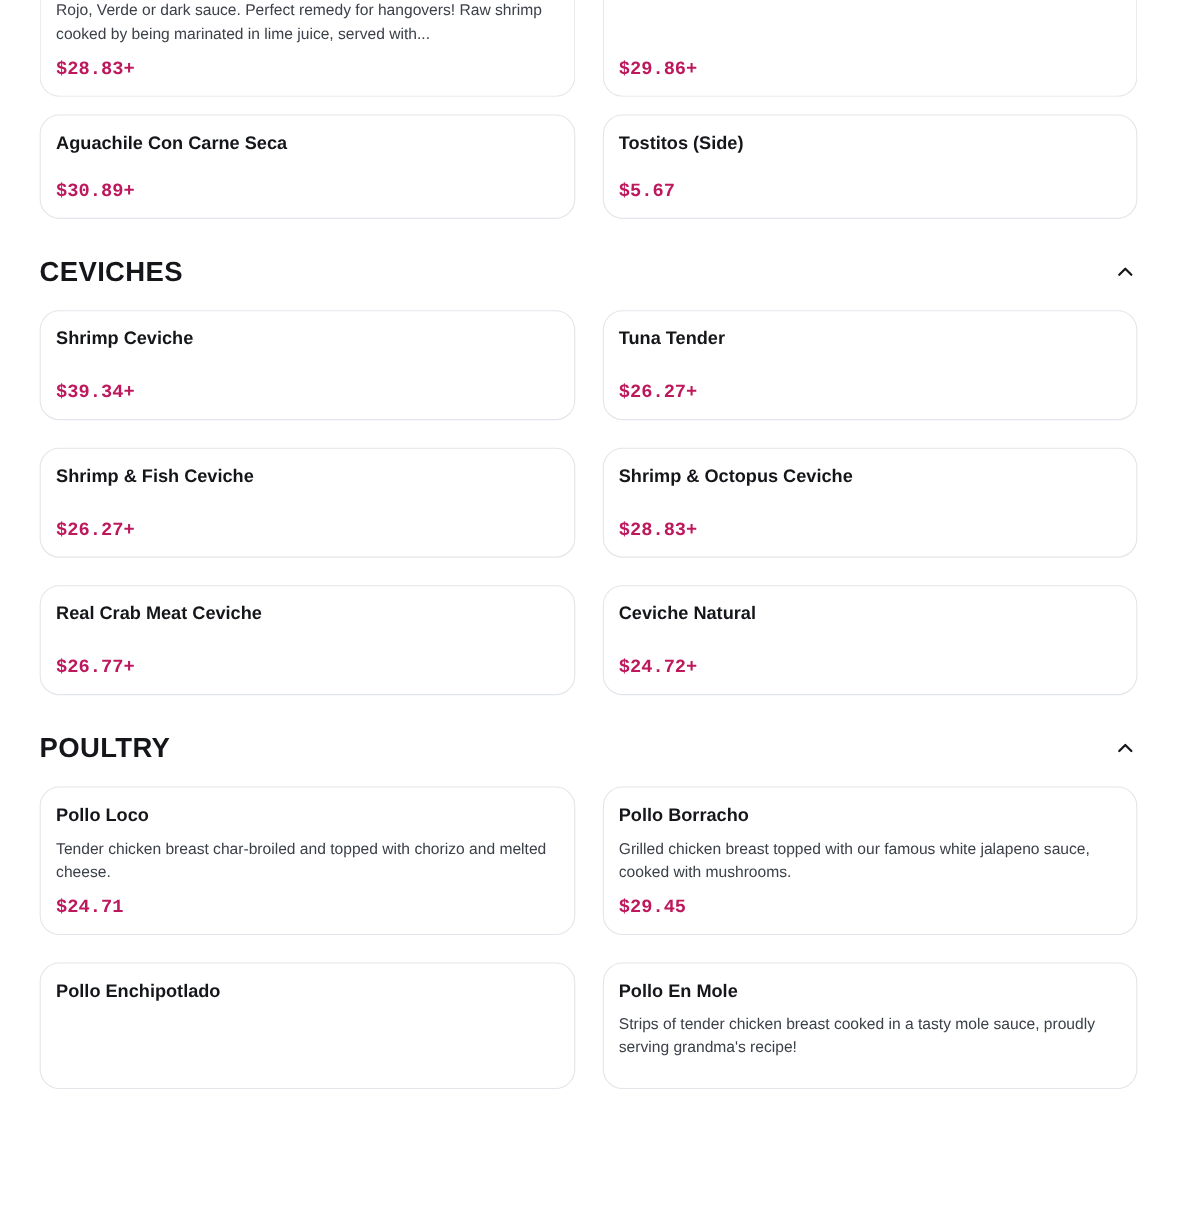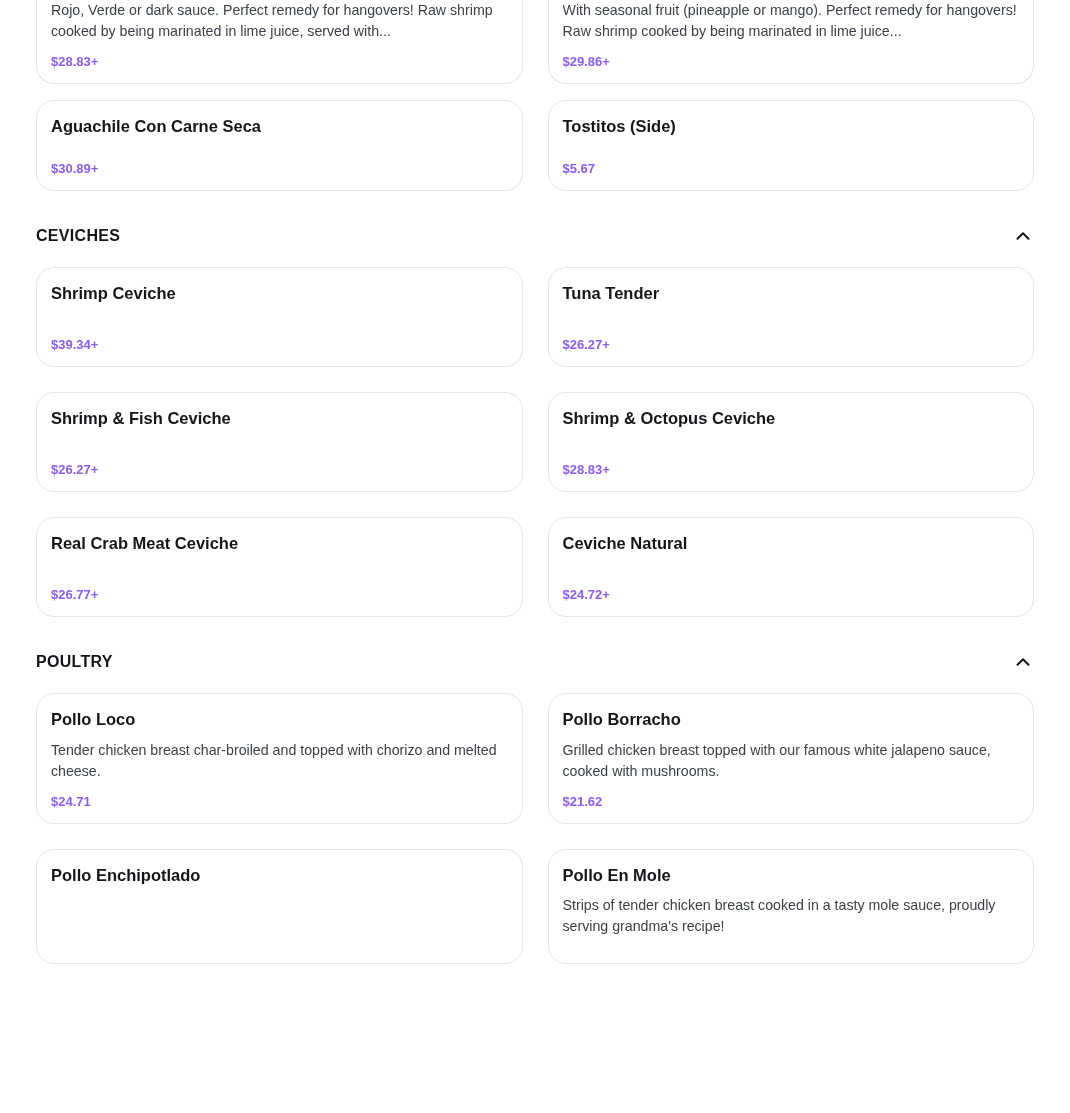--- a/index.html
+++ b/index.html
@@ -49,24 +49,25 @@
     font-size: 14.2px;
     color: #3c4149;
     line-height: 1.48;
     margin: 0 0 12px 0;
     overflow: hidden;
     display: -webkit-box;
     -webkit-line-clamp: 2;
     -webkit-box-orient: vertical;
   }
   .card-price {
-    font-size: 13px;
+    font-size: 17px;
     font-weight: bold;
-    color: #8b5cf6;
+    color: #be185d;
     margin-top: auto;
+    font-family: Liberation Mono, monospace;
   }
   .card .spacer { flex: 1 1 auto; min-height: 14px; }
 
   
   .clipped-row .card {
     border-top: none;
     border-top-left-radius: 0;
     border-top-right-radius: 0;
     padding-top: 0;
     margin-top: 0;
@@ -76,21 +77,21 @@
   
   .section-header {
     display: flex;
     align-items: center;
     justify-content: space-between;
     padding: 34px 0 20px 0;
     cursor: pointer;
     user-select: none;
   }
   .section-title {
-    font-size: 16px;
+    font-size: 25px;
     font-weight: bold;
     letter-spacing: 0.3px;
     color: #14161a;
     margin: 0;
   }
   .chev {
     width: 22px;
     height: 22px;
     display: inline-block;
     position: relative;
@@ -102,21 +103,20 @@
 <body>
 
 <div class="page">
 
   <div class="grid clipped-row">
     <div class="card">
       <p class="card-desc">Rojo, Verde or dark sauce. Perfect remedy for hangovers! Raw shrimp cooked by being marinated in lime juice, served with...</p>
       <div class="card-price">$28.83+</div>
     </div>
     <div class="card">
-      <p class="card-desc">With seasonal fruit (pineapple or mango). Perfect remedy for hangovers! Raw shrimp cooked by being marinated in lime juice...</p>
       <div class="card-price">$29.86+</div>
     </div>
   </div>
 
   <div class="grid" style="margin-top:16px;">
     <div class="card">
       <h3 class="card-title">Aguachile Con Carne Seca</h3>
       <div class="card-price">$30.89+</div>
     </div>
     <div class="card">
@@ -179,21 +179,21 @@
 
   <div class="grid">
     <div class="card">
       <h3 class="card-title">Pollo Loco</h3>
       <p class="card-desc">Tender chicken breast char-broiled and topped with chorizo and melted cheese.</p>
       <div class="card-price">$24.71</div>
     </div>
     <div class="card">
       <h3 class="card-title">Pollo Borracho</h3>
       <p class="card-desc">Grilled chicken breast topped with our famous white jalapeno sauce, cooked with mushrooms.</p>
-      <div class="card-price">$21.62</div>
+      <div class="card-price">$29.45</div>
     </div>
     <div class="card">
       <h3 class="card-title">Pollo Enchipotlado</h3>
       <p class="card-desc"></p>
       <div class="card-price"></div>
     </div>
     <div class="card">
       <h3 class="card-title">Pollo En Mole</h3>
       <p class="card-desc">Strips of tender chicken breast cooked in a tasty mole sauce, proudly serving grandma's recipe!</p>
       <div class="card-price"></div>

